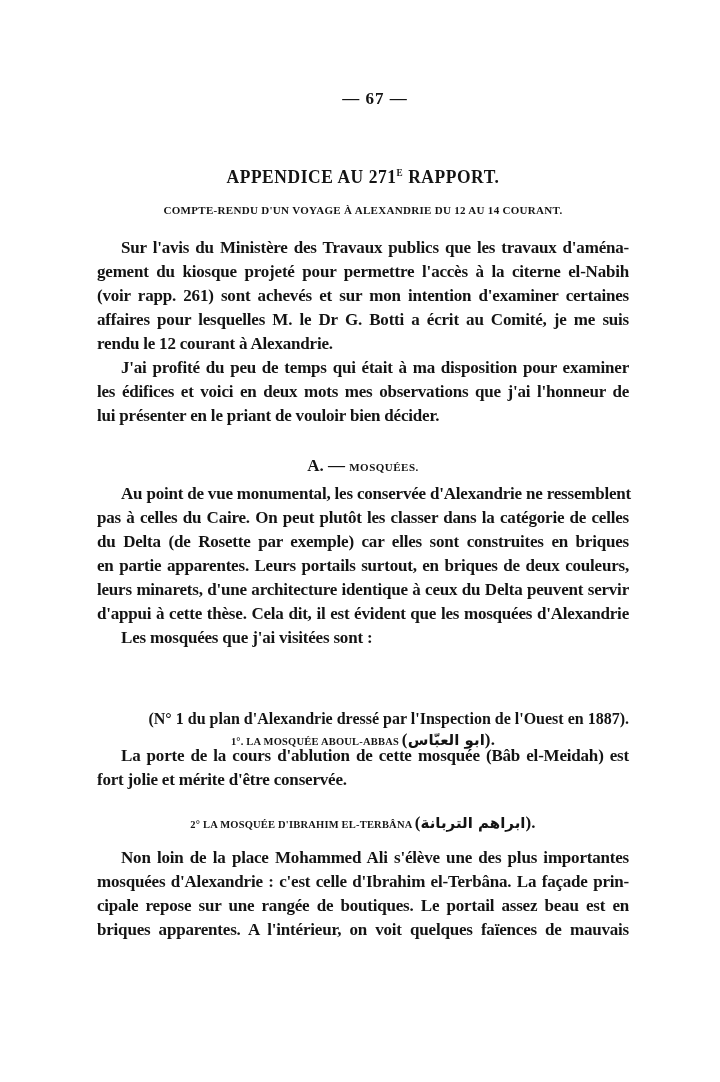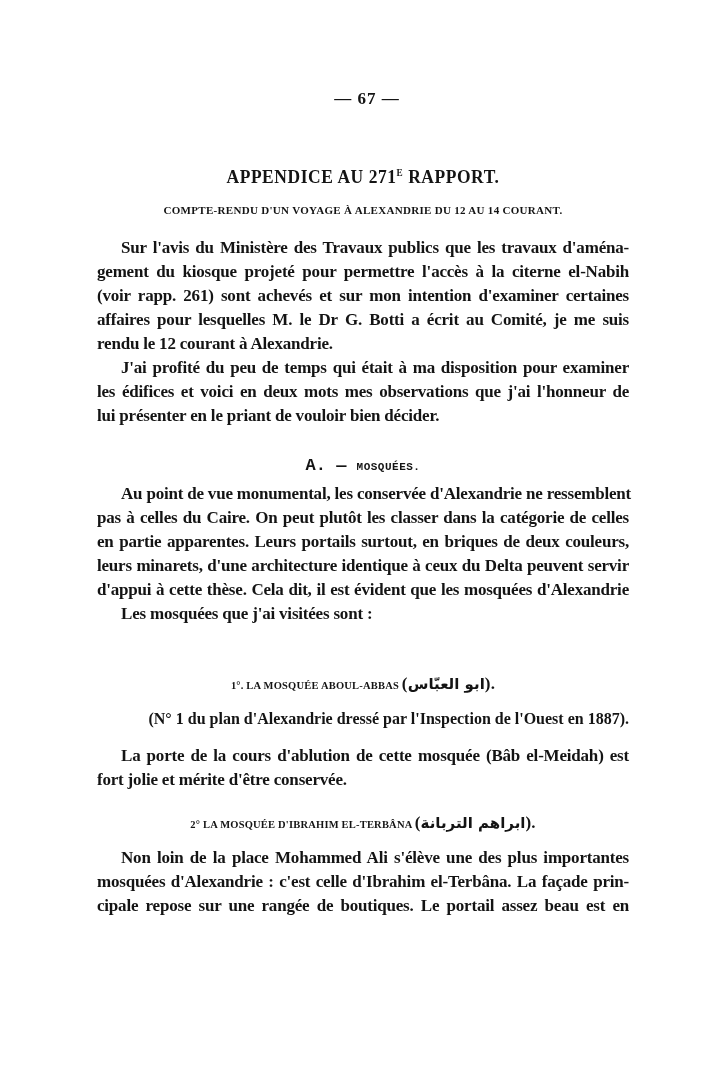--- a/index.html
+++ b/index.html
@@ -17,21 +17,21 @@
     }
     .page {
       position: absolute;
       left: 97px;
       top: 0;
       width: 532px;
     }
     .folio {
       position: absolute;
       top: 89px;
-      left: 4px;
+      left: 12px;
       width: 532px;
       text-align: center;
       font-size: 17px;
       font-weight: bold;
       letter-spacing: 1px;
     }
     .title {
       position: absolute;
       top: 166px;
       left: 0;
@@ -81,21 +81,20 @@
       padding-left: 24px;
     }
     .section-heading {
       position: absolute;
       top: 456px;
       left: 0;
       width: 532px;
       text-align: center;
       font-size: 17px;
       font-weight: bold;
-      font-family: Liberation Mono, monospace;
     }
     .section-heading .sc {
       font-size: 11px;
       letter-spacing: 0.5px;
     }
     .item-heading {
       position: absolute;
       left: 0;
       width: 532px;
       text-align: center;
@@ -149,41 +148,43 @@
     <span class="line last">lui présenter en le priant de vouloir bien décider.</span>
   </div>
 
   <div class="section-heading">
     <span>A. — </span><span class="sc">MOSQUÉES.</span>
   </div>
 
   <div class="block" style="top:482px;">
     <span class="line indent">Au point de vue monumental, les conservée d'Alexandrie ne ressemblent</span>
     <span class="line">pas à celles du Caire. On peut plutôt les classer dans la catégorie de celles</span>
+    <span class="line">du Delta (de Rosette par exemple) car elles sont construites en briques</span>
     <span class="line">en partie apparentes. Leurs portails surtout, en briques de deux couleurs,</span>
     <span class="line">leurs minarets, d'une architecture identique à ceux du Delta peuvent servir</span>
     <span class="line">d'appui à cette thèse. Cela dit, il est évident que les mosquées d'Alexandrie</span>
     <span class="line last indent">Les mosquées que j'ai visitées sont :</span>
   </div>
 
-  <div class="item-heading" style="top:674px;text-align:center;">
+  <div class="item-heading" style="top:730px;text-align:center;">
     <span>1°. LA MOSQUÉE ABOUL-ABBAS</span>
     <span class="paren">(</span><span class="arabic" dir="rtl">ابو العبّاس</span><span class="paren">).</span>
   </div>
   <div class="item-sub" style="top:710px;">(N° 1 du plan d'Alexandrie dressé par l'Inspection de l'Ouest en 1887).</div>
 
   <div class="block" style="top:744px;">
     <span class="line indent">La porte de la cours d'ablution de cette mosquée (Bâb el-Meidah) est</span>
     <span class="line last">fort jolie et mérite d'être conservée.</span>
   </div>
 
   <div class="item-heading" style="top:813px;">
     <span>2° LA MOSQUÉE D'IBRAHIM EL-TERBÂNA</span>
     <span class="paren">(</span><span class="arabic" dir="rtl">ابراهم التربانة</span><span class="paren">).</span>
   </div>
 
   <div class="block" style="top:846px;">
     <span class="line indent">Non loin de la place Mohammed Ali s'élève une des plus importantes</span>
     <span class="line">mosquées d'Alexandrie : c'est celle d'Ibrahim el-Terbâna. La façade prin-</span>
     <span class="line">cipale repose sur une rangée de boutiques. Le portail assez beau est en</span>
+    <span class="line">briques apparentes. A l'intérieur, on voit quelques faïences de mauvais</span>
   </div>
 
 </div>
 
 </body></html>

